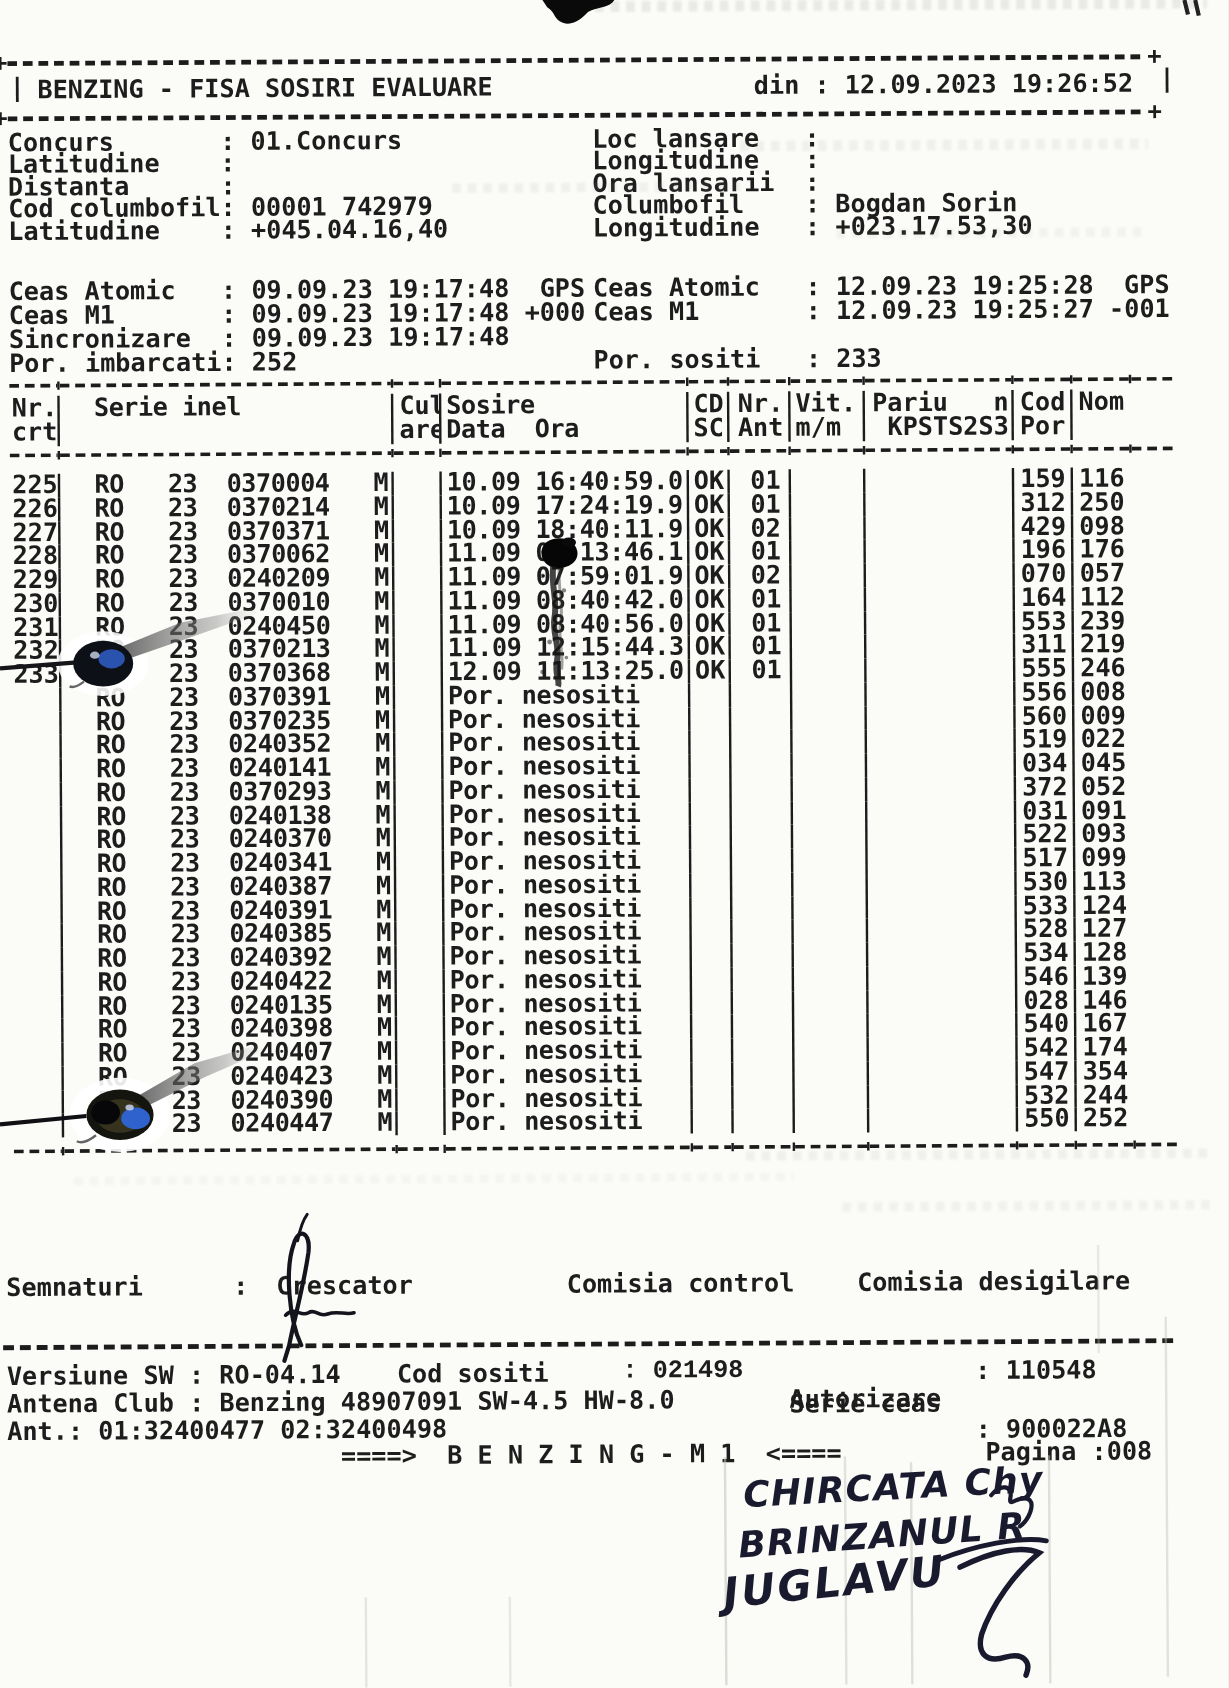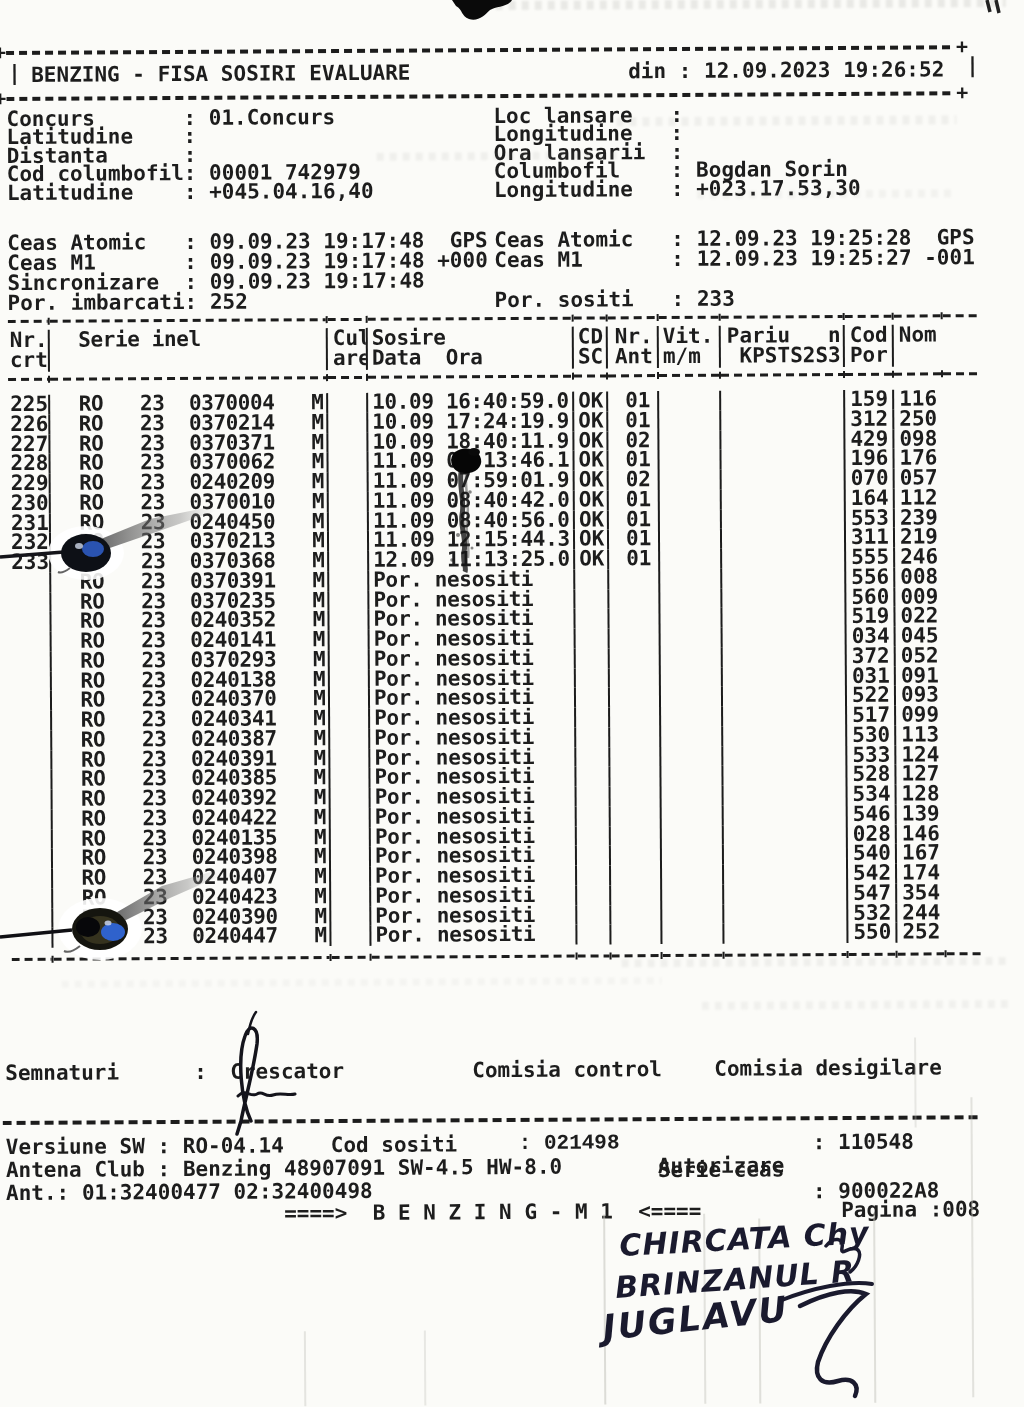--- a/index.html
+++ b/index.html
@@ -492,21 +492,21 @@
       <span class="seg" style="left:655px;top:1134px;margin-top:27px;">Serie ceas</span>
       <span class="seg" style="left:810px;top:1134px;">: 110548</span>
 
       <span class="seg" style="left:3px;top:1157px;">Antena Club : Benzing 48907091 SW-4.5 HW-8.0</span>
       <span class="seg" style="left:655px;top:1157px;">Autorizare</span>
       <span class="seg" style="left:810px;top:1183px;">: 900022A8</span>
 
       <span class="seg" style="left:3px;top:1180px;">Ant.: 01:32400477 02:32400498</span>
 
       <span class="seg" style="left:281px;top:1202px;">====&gt;  B E N Z I N G - M 1  &lt;====</span>
-      <span class="seg" style="left:838px;top:1202px;">Pagina :008</span>
+      <span class="seg" style="left:818px;top:1202px;">Pagina :008</span>
     </div>
 
     <div class="bleed" style="left:500px;top:1px;width:510px;height:9px;opacity:.16;"></div>
     <div class="bleed" style="left:620px;top:118px;width:340px;height:9px;opacity:.10;"></div>
     <div class="bleed" style="left:380px;top:152px;width:240px;height:8px;opacity:.10;"></div>
     <div class="bleed" style="left:700px;top:192px;width:260px;height:8px;opacity:.08;"></div>
     <div class="bleed" style="left:620px;top:960px;width:390px;height:8px;opacity:.10;"></div>
     <div class="bleed" style="left:700px;top:1003px;width:310px;height:8px;opacity:.09;"></div>
     <div class="bleed" style="left:60px;top:978px;width:600px;height:7px;opacity:.06;"></div>
 

